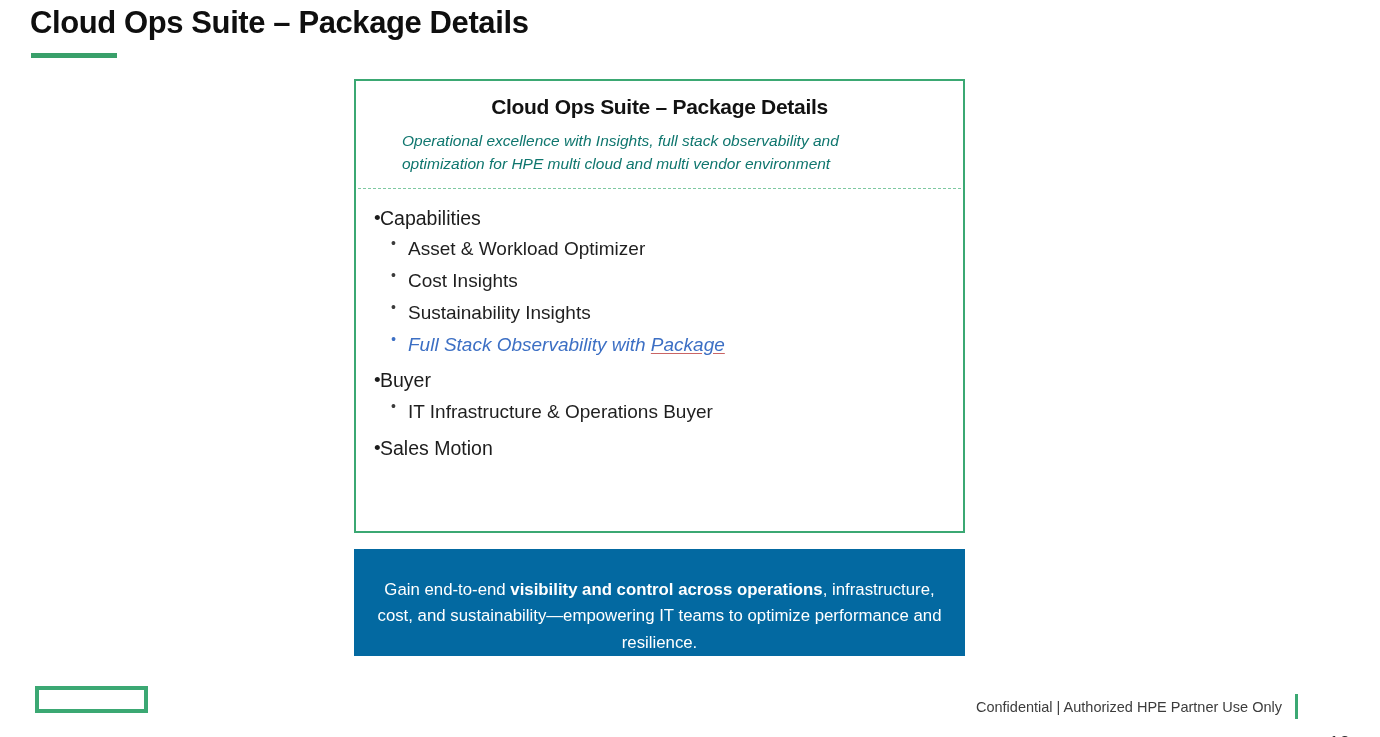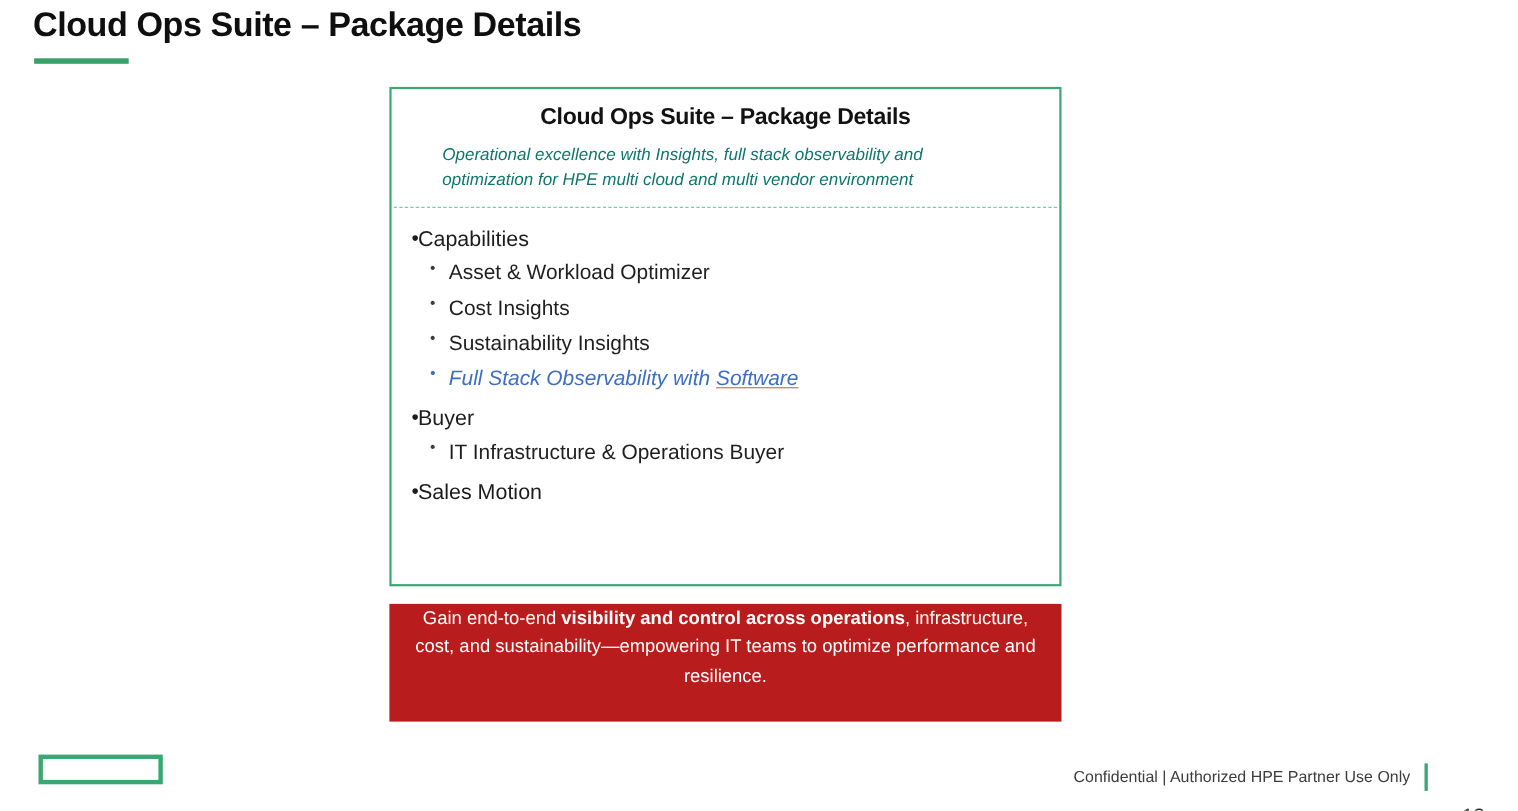--- a/index.html
+++ b/index.html
@@ -124,25 +124,25 @@
     text-underline-offset: 2px;
   }
 
   
   .callout {
     position: absolute;
     left: 354px;
     top: 549px;
     width: 611px;
     height: 107px;
-    background: #b91c1c;
+    background: #0369a1;
     color: #ffffff;
     box-sizing: border-box;
     display: flex;
-    align-items: flex-start;
+    align-items: flex-end;
     justify-content: center;
     text-align: center;
     padding: 0 16px;
   }
   .callout p {
     margin: 0;
     font-size: 16.8px;
     line-height: 1.57;
     font-weight: 400;
   }
@@ -198,21 +198,21 @@
   <div class="dash-sep"></div>
 
   <ul class="body-list">
 
     <li class="l1">
       <span class="l1txt">Capabilities</span>
       <ul class="sub-list">
         <li class="l2">Asset &amp; Workload Optimizer</li>
         <li class="l2">Cost Insights</li>
         <li class="l2">Sustainability Insights</li>
-        <li class="l2 link-row"><span>Full Stack Observability with </span><span class="spellish">Software</span></li>
+        <li class="l2 link-row"><span>Full Stack Observability with </span><span class="spellish">Package</span></li>
       </ul>
     </li>
 
     <li class="l1">
       <span class="l1txt">Buyer</span>
       <ul class="sub-list">
         <li class="l2">IT Infrastructure &amp; Operations Buyer</li>
       </ul>
     </li>
 

